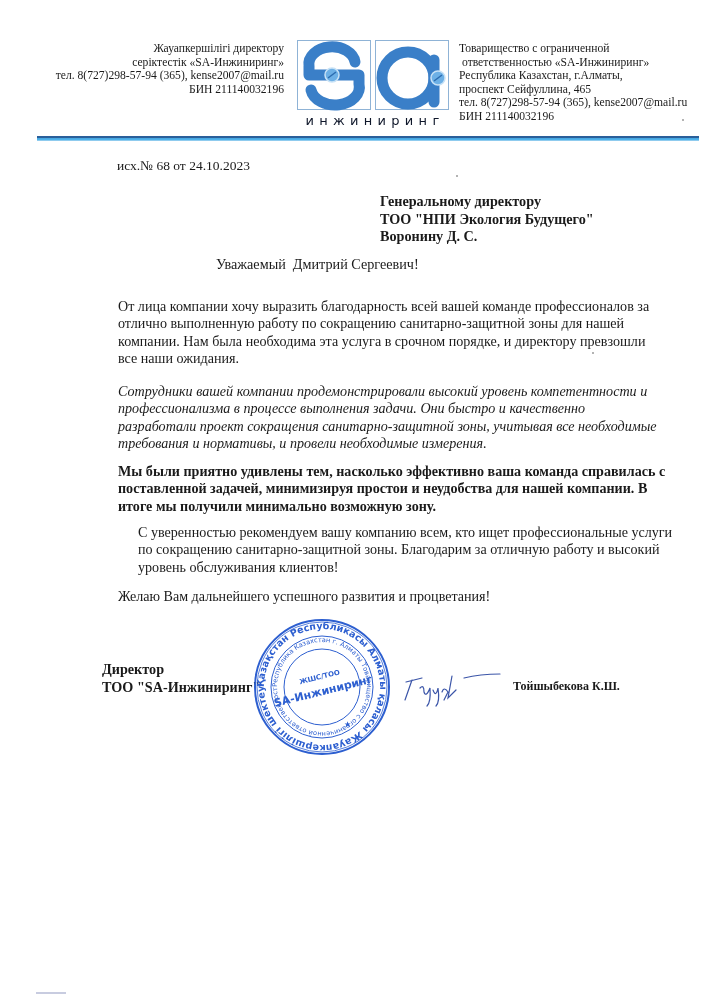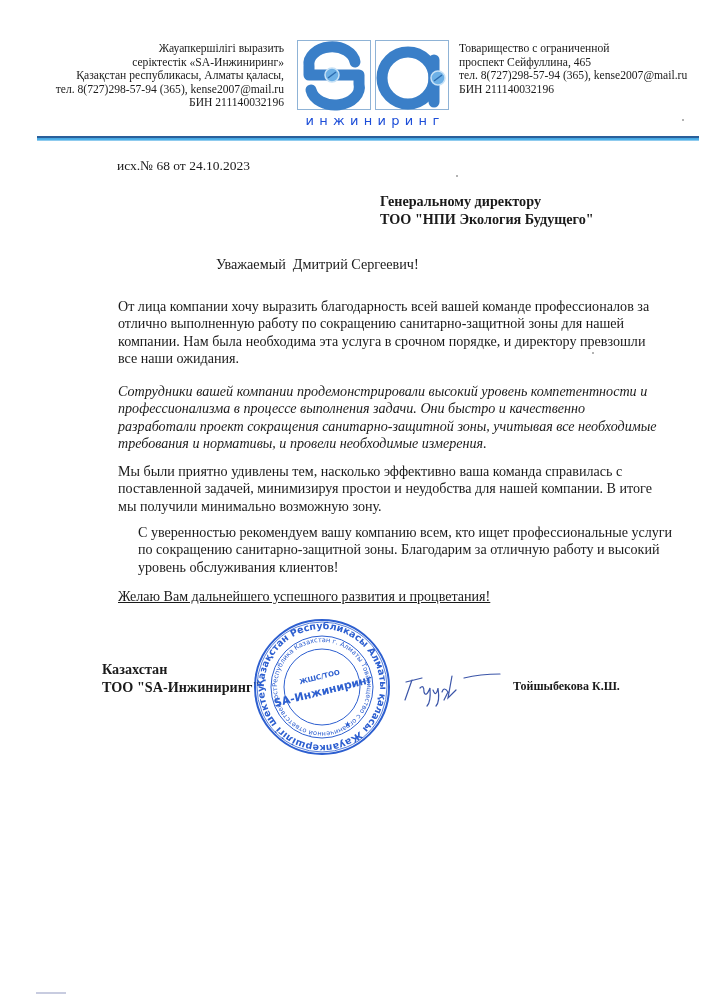--- a/index.html
+++ b/index.html
@@ -5,41 +5,40 @@
     html, body { margin:0; padding:0; background:#ffffff; }
     body { width:706px; height:1000px; position:relative; overflow:hidden;
            font-family:"Liberation Serif", "DejaVu Serif", serif; color:#1a1a1a; }
     .abs { position:absolute; }
     .hdr-left { left:20px; top:42px; width:264px; text-align:right; font-size:11.6px; line-height:13.6px; }
     .hdr-right { left:459px; top:42px; width:245px; text-align:left; font-size:11.6px; line-height:13.6px; }
     .hdr-right .indent { padding-left:3px; }
     .logo { left:297px; top:40px; width:156px; height:96px; }
     .logo-box { position:absolute; top:0; width:74px; height:70px; border:1px solid #8fb3d6; box-sizing:border-box; }
     .logo-text { position:absolute; left:0; top:73px; width:156px; text-align:center;
-                 font-family:"DejaVu Sans", sans-serif; font-size:13px; letter-spacing:5.3px; color:#1d4ed8; }
+                 font-family:"DejaVu Sans", sans-serif; font-size:13px; letter-spacing:5.3px; color:#0f172a; }
     .rule { left:37px; top:136px; width:662px; height:4px;
             background:linear-gradient(to bottom,#2a5f9a 0,#2a5f9a 40%,#3f9fdb 40%,#52b5ec 100%); }
     .rule2 { left:37px; top:140px; width:662px; height:1px; background:#8fcbee; }
     .outnum { left:117px; top:158px; font-size:13.5px; }
     .recipient { left:380px; top:193px; width:278px; text-align:left; font-weight:bold; font-size:14.2px; line-height:17.5px; }
     .greeting { left:216px; top:256px; font-weight:normal; font-size:14.2px; white-space:pre; }
     .body-p { left:118px; width:548px; font-size:14.1px; line-height:17.4px; margin:0; }
     .sig-left { left:102px; top:661px; font-weight:bold; font-size:14.2px; line-height:17.5px; }
     .sig-name { left:513px; top:679px; font-weight:bold; font-size:12px; }
     .stamp { left:252px; top:617px; width:140px; height:140px; }
     .signature { left:400px; top:668px; width:110px; height:40px; }
     .speck { position:absolute; width:2px; height:2px; background:#9a9a9a; border-radius:1px; }
   </style>
 </head>
 <body>
 
 <div class="abs hdr-left">
-  <div>Жауапкершілігі выразить</div>
+  <div>Жауапкершілігі директору</div>
   <div>серіктестік «SA-Инжиниринг»</div>
-  <div>Қазақстан республикасы, Алматы қаласы,</div>
   <div>тел. 8(727)298-57-94 (365), kense2007@mail.ru</div>
   <div>БИН 211140032196</div>
 </div>
 
 <div class="abs logo">
   <div class="logo-box" style="left:0;"></div>
   <div class="logo-box" style="left:78px;"></div>
   <svg width="156" height="72" viewBox="0 0 156 72" style="position:absolute;left:0;top:0;">
 
     <path d="M58 22 A23 17 0 1 0 12 26 L12 35 L62 35 L62 44 A23 17 0 1 1 14 50" fill="none" stroke="#3a7fc8" stroke-width="11" stroke-linecap="round" stroke-linejoin="round"></path>
@@ -49,45 +48,48 @@
     <circle cx="111" cy="38" r="26" fill="none" stroke="#3a7fc8" stroke-width="11"></circle>
     <line x1="137" y1="20" x2="137" y2="62" stroke="#3a7fc8" stroke-width="11" stroke-linecap="round"></line>
     <circle cx="141" cy="38" r="7" fill="#6db0e6" stroke="#c8e2f6" stroke-width="1.5"></circle>
     <line x1="137" y1="41" x2="145" y2="35" stroke="#2c6cb0" stroke-width="1.5"></line>
   </svg>
   <div class="logo-text">инжиниринг</div>
 </div>
 
 <div class="abs hdr-right">
   <div>Товарищество с ограниченной</div>
+  <div class="indent">ответственностью «SA-Инжиниринг»</div>
+  <div>Республика Казахстан, г.Алматы,</div>
   <div>проспект Сейфуллина, 465</div>
   <div>тел. 8(727)298-57-94 (365), kense2007@mail.ru</div>
   <div>БИН 211140032196</div>
 </div>
 
 <div class="abs rule"></div>
 <div class="abs rule2"></div>
 
 <div class="abs outnum">исх.№ 68 от 24.10.2023</div>
 
 <div class="abs recipient">
   <div>Генеральному директору</div>
   <div>ТОО "НПИ Экология Будущего"</div>
+  <div>Воронину Д. С.</div>
 </div>
 
 <div class="abs greeting">Уважаемый  Дмитрий Сергеевич!</div>
 
 <p class="abs body-p" style="top:298px;">От лица компании хочу выразить благодарность всей вашей команде профессионалов за отлично выполненную работу по сокращению санитарно-защитной зоны для нашей компании. Нам была необходима эта услуга в срочном порядке, и директору превзошли все наши ожидания.</p>
 <p class="abs body-p" style="top:383px;font-style:italic;">Сотрудники вашей компании продемонстрировали высокий уровень компетентности и профессионализма в процессе выполнения задачи. Они быстро и качественно разработали проект сокращения санитарно-защитной зоны, учитывая все необходимые требования и нормативы, и провели необходимые измерения.</p>
-<p class="abs body-p" style="top:463px;">Мы были приятно удивлены тем, насколько эффективно ваша команда справилась с поставленной задачей, минимизируя  простои и неудобства для нашей компании. В итоге мы получили минимально возможную зону.</p>
+<p class="abs body-p" style="top:463px;font-weight:bold;">Мы были приятно удивлены тем, насколько эффективно ваша команда справилась с поставленной задачей, минимизируя  простои и неудобства для нашей компании. В итоге мы получили минимально возможную зону.</p>
 <p class="abs body-p" style="top:524px;margin-left:20px;">С уверенностью рекомендуем вашу компанию всем, кто ищет профессиональные услуги по сокращению санитарно-защитной зоны. Благодарим за отличную работу и высокий уровень обслуживания клиентов!</p>
-<p class="abs body-p" style="top:588px;text-decoration:underline;">Желаю Вам дальнейшего успешного развития и процветания!</p>
+<p class="abs body-p" style="top:588px;">Желаю Вам дальнейшего успешного развития и процветания!</p>
 
 <div class="abs sig-left">
-  <div>Казахстан</div>
+  <div>Директор</div>
   <div>ТОО "SA-Инжиниринг"</div>
 </div>
 
 <div class="abs stamp">
   <svg width="140" height="140" viewBox="0 0 140 140">
     <defs>
       <path id="outerArc" d="M70,70 m-58,0 a58,58 0 1,1 116,0 a58,58 0 1,1 -116,0"></path>
       <path id="innerArc" d="M70,70 m-45,0 a45,45 0 1,1 90,0 a45,45 0 1,1 -90,0"></path>
     </defs>
     <circle cx="70" cy="70" r="67" fill="none" stroke="#2d5fd0" stroke-width="2"></circle>

